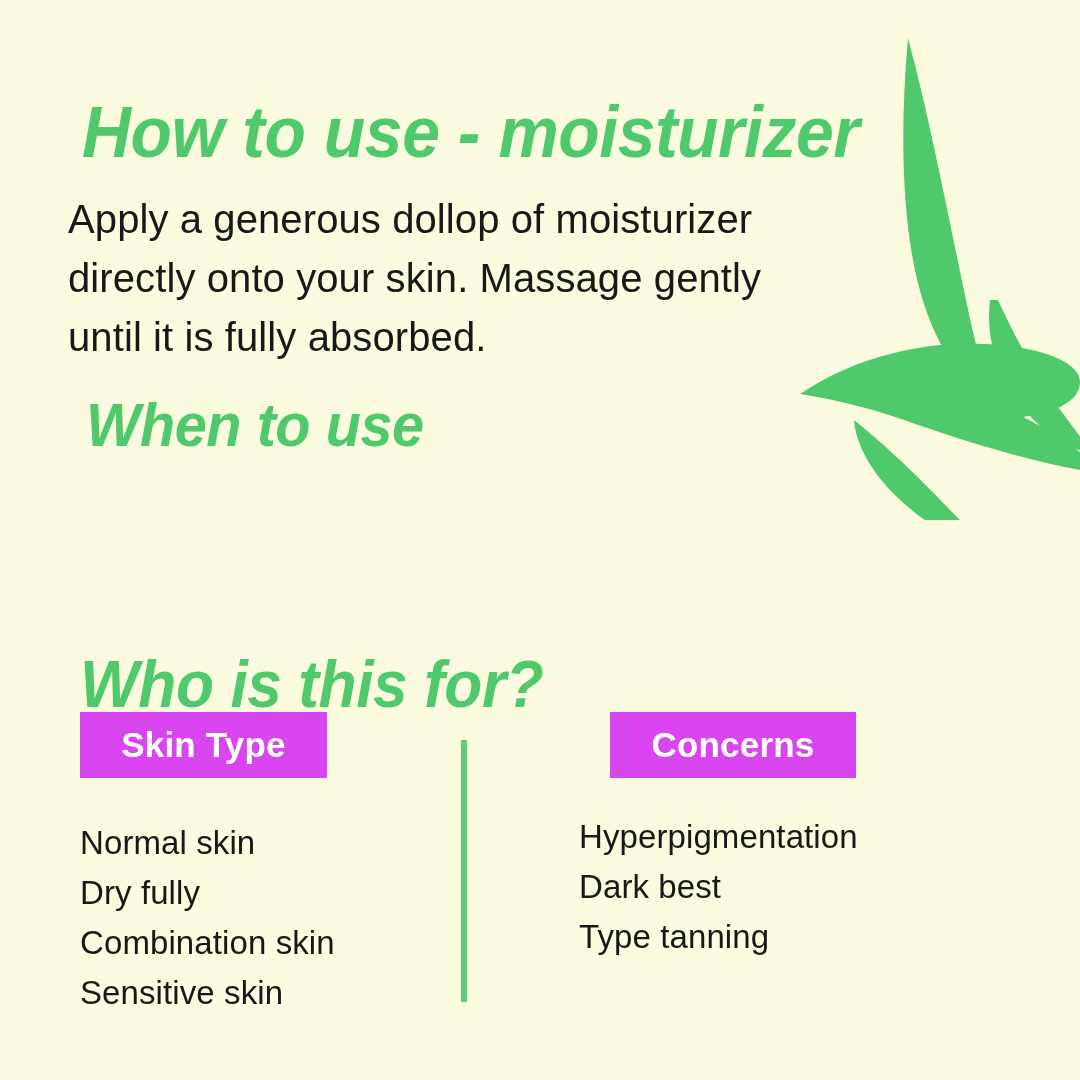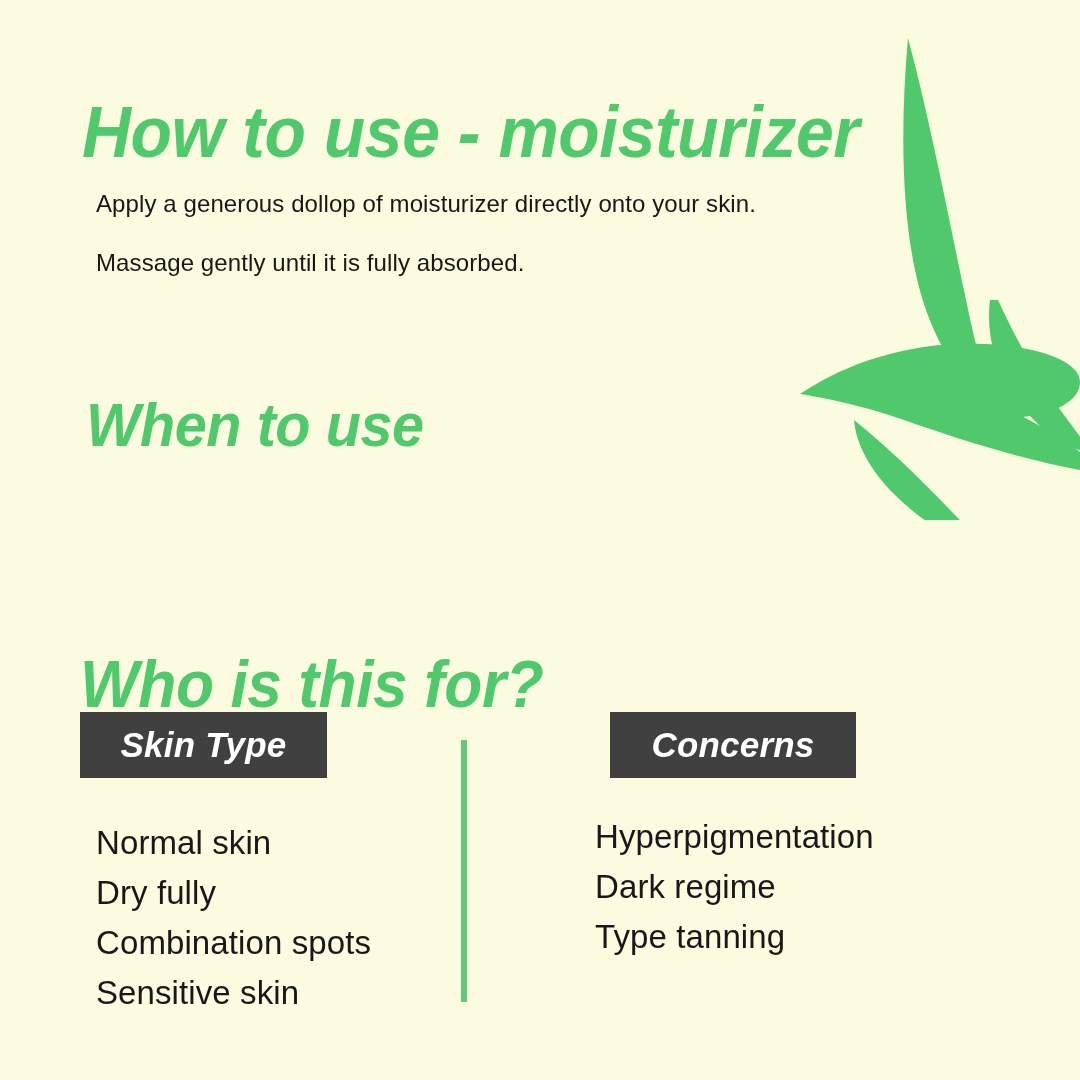--- a/index.html
+++ b/index.html
@@ -25,45 +25,44 @@
     transform-origin:left center;
     line-height:1;
   }
   #h-title{ left:82px; top:46px; font-size:73px; transform:scaleX(0.93); }
   #h-when { left:86px; top:343px; font-size:62px; transform:scaleX(0.93); }
   #h-who  { left:80px; top:594px; font-size:67px; transform:scaleX(0.93); }
 
   
   .para{
     position:absolute;
-    left:96px;
+    left:68px;
     color:#181818;
-    font-size:24px;
+    font-size:40px;
     font-weight:300;
     letter-spacing:0.1px;
   }
   #p-howto{ top:150px; width:760px; line-height:59px; }
   #p-when { top:437px; width:760px; line-height:45px; }
 
   
   .badge{
     position:absolute;
-    background:#404040;
+    background:#d946ef;
     color:#FFFFFF;
     font-size:35px;
     font-weight:bold;
     letter-spacing:0.2px;
     display:flex;
     align-items:center;
     justify-content:center;
     box-sizing:border-box;
     padding:8px 26px;
     height:66px;
     top:712px;
-    font-style:italic;
   }
   #badge-skin{ left:80px; min-width:247px; }
   #badge-concerns{ left:610px; min-width:246px; }
 
   
   .divider{
     position:absolute;
     left:461px; top:740px;
     width:6px; height:262px;
     background:#62C97C;
@@ -72,21 +71,21 @@
   
   .list{
     position:absolute;
     color:#181818;
     font-size:33px;
     font-weight:300;
     letter-spacing:0.1px;
     list-style:none;
     margin:0;padding:0;
   }
-  .list li{ line-height:50px; white-space:nowrap;margin-left:16px; }
+  .list li{ line-height:50px; white-space:nowrap; }
   #list-skin{ left:80px; top:818px; }
   #list-concerns{ left:579px; top:812px; }
 </style>
 </head>
 <body>
 
 <div class="canvas">
 
   <div class="leaves">
     <svg viewBox="0 0 300 520" xmlns="http://www.w3.org/2000/svg" aria-hidden="true">
@@ -114,23 +113,23 @@
 
   <div class="badge" id="badge-skin">Skin Type</div>
 
   <div class="badge" id="badge-concerns">Concerns</div>
 
   <div class="divider"></div>
 
   <ul class="list" id="list-skin">
     <li>Normal skin</li>
     <li>Dry fully</li>
-    <li>Combination spots</li>
+    <li>Combination skin</li>
     <li>Sensitive skin</li>
   </ul>
 
   <ul class="list" id="list-concerns">
     <li>Hyperpigmentation</li>
-    <li>Dark regime</li>
+    <li>Dark best</li>
     <li>Type tanning</li>
   </ul>
 
 </div>
 
 </body></html>

